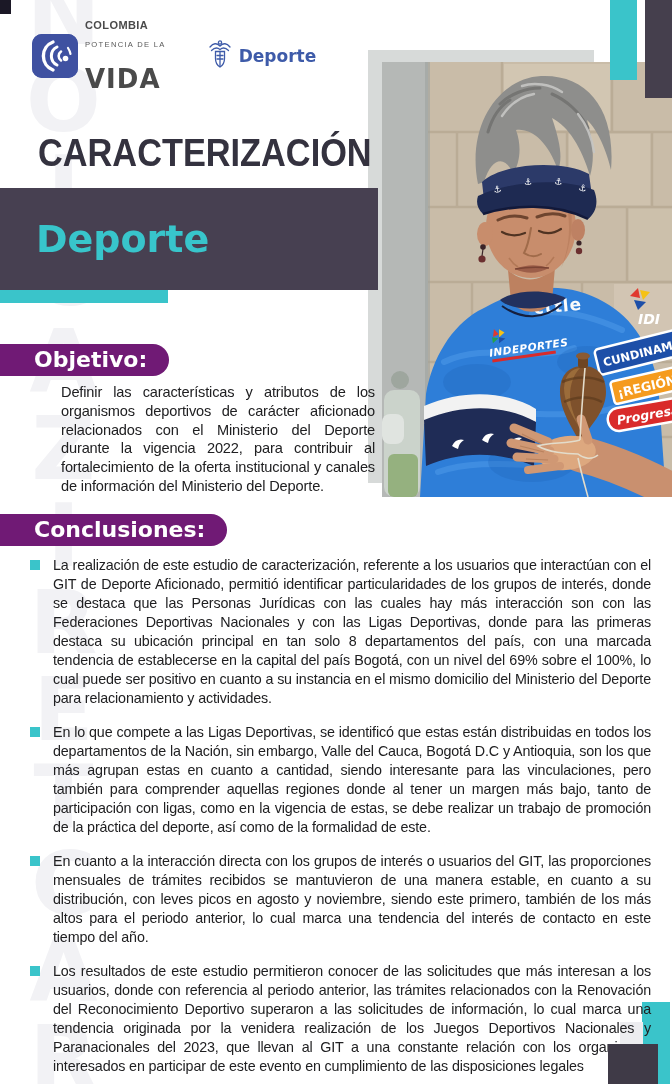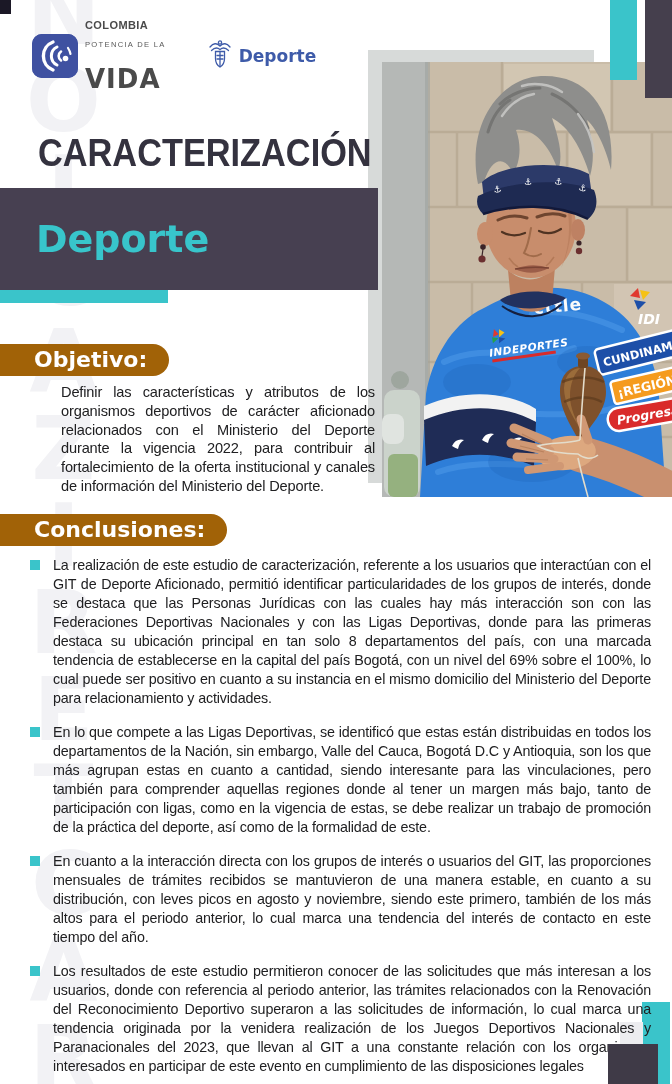--- a/index.html
+++ b/index.html
@@ -31,21 +31,21 @@
   .title{position:absolute;left:38px;top:131px;z-index:2;font-family:"Liberation Sans",sans-serif;
         font-weight:800;font-size:39px;color:#34323f;letter-spacing:0px;transform:scaleX(.88);transform-origin:left center;white-space:nowrap;}
   .banner{position:absolute;left:0;top:188px;width:378px;height:102px;background:#474051;z-index:2;
         display:flex;flex-direction:column;justify-content:center;padding-left:36px;box-sizing:border-box;}
   .banner div{font-family:"DejaVu Sans",sans-serif;font-weight:700;font-size:38px;line-height:43px;color:#38c5cb;}
   .teal-bar{position:absolute;left:0;top:290px;width:168px;height:13px;background:#3ac4ca;z-index:2;}
   
   .photo-backdrop{position:absolute;left:368px;top:50px;width:226px;height:433px;background:#d7dad9;z-index:1;}
   .photo{position:absolute;left:382px;top:62px;width:290px;height:435px;z-index:2;overflow:hidden;}
   
-  .pill{position:absolute;left:0;height:30px;background:#a16207;color:#ffffff;z-index:2;
+  .pill{position:absolute;left:0;height:30px;background:#701a75;color:#ffffff;z-index:2;
         display:inline-flex;align-items:center;border-radius:0 16px 16px 0;
         font-family:"DejaVu Sans",sans-serif;font-weight:700;font-size:22px;padding:0 22px 2px 34px;}
   .pill-objetivo{top:344px;}
   .pill-conclusiones{top:514px;}
   
   .objetivo-body{position:absolute;left:33px;top:383px;width:314px;z-index:2;
         font-size:14.6px;line-height:18.8px;text-align:justify;letter-spacing:-.15px;color:#202022;margin-left:28px;}
   .bullets{position:absolute;left:30px;top:556px;width:621px;z-index:2;list-style:none;margin:0;padding:0;}
   .bullets li{position:relative;padding-left:23px;margin-bottom:15px;
         font-size:14.3px;line-height:19px;text-align:justify;letter-spacing:-.15px;color:#202022;}

